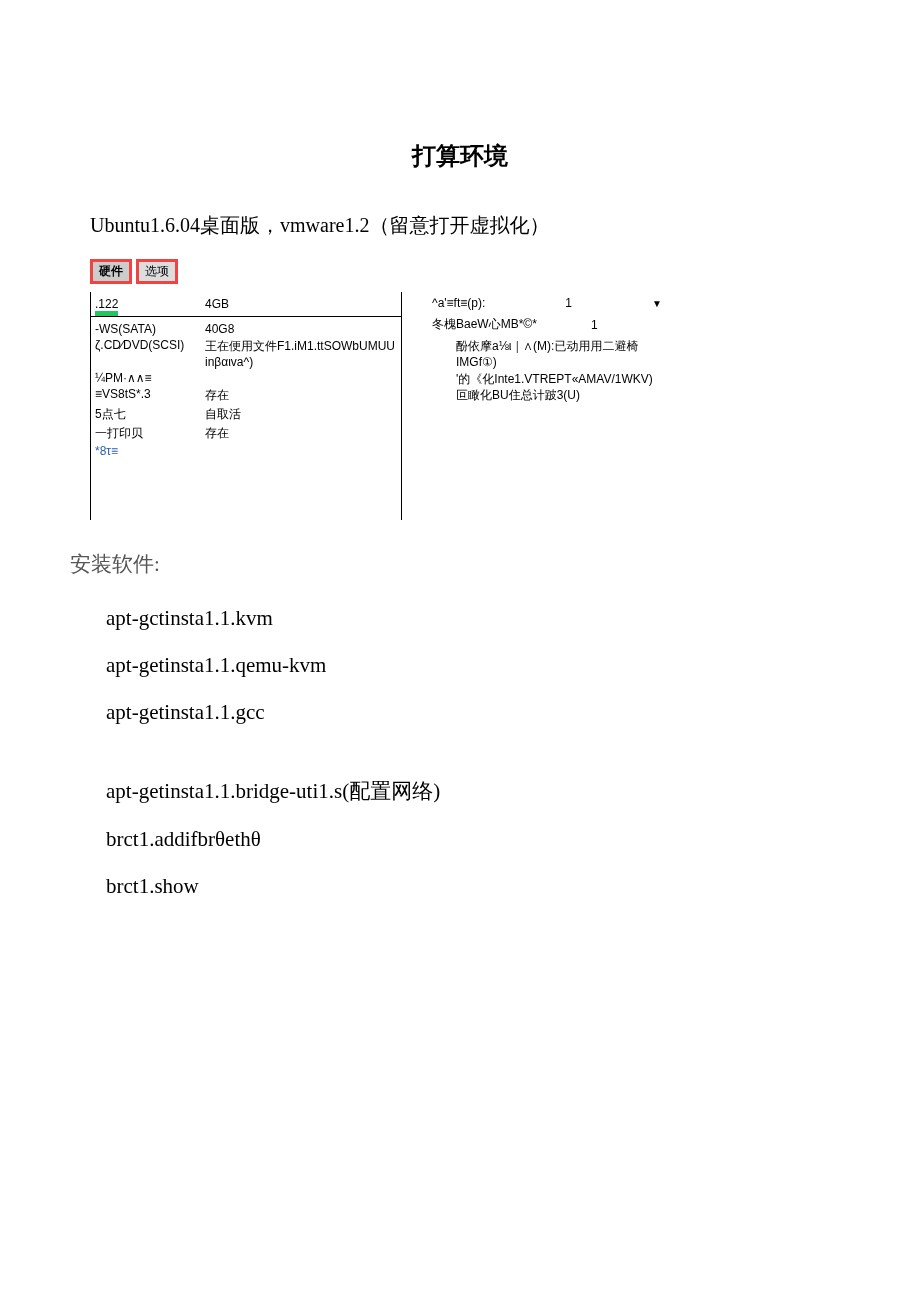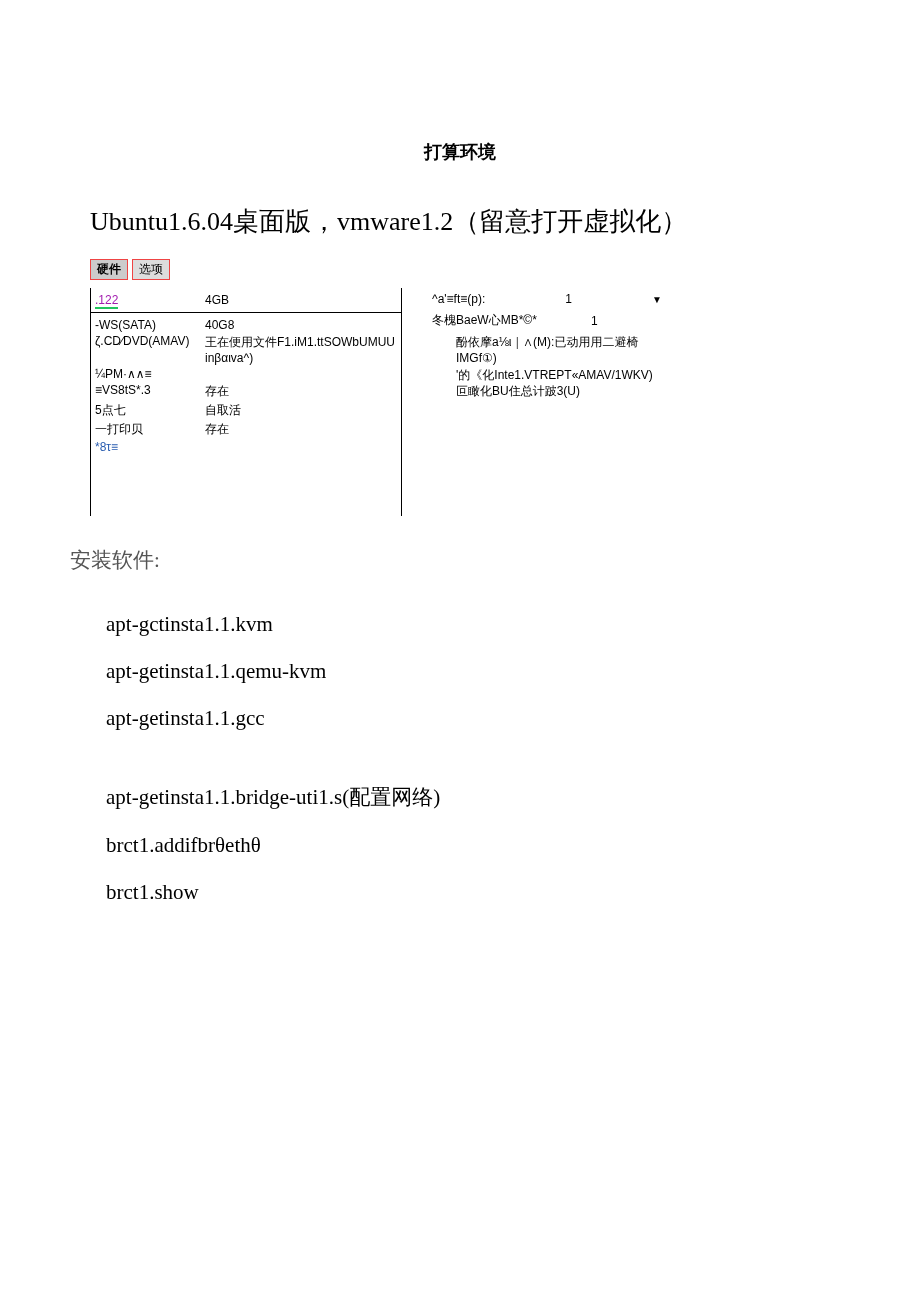--- a/index.html
+++ b/index.html
@@ -8,42 +8,42 @@
     background: #ffffff;
     font-family: "SimSun", "Songti SC", serif;
     width: 920px;
     color: #000;
   }
   .page {
     padding: 140px 80px 80px 80px;
   }
   .title {
     text-align: center;
-    font-size: 18px;
+    font-size: 24px;
     font-weight: bold;
     font-family: "Microsoft YaHei", "PingFang SC", sans-serif;
     margin-bottom: 40px;
   }
   .subtitle {
-    font-size: 26px;
+    font-size: 20px;
     font-family: "Times New Roman", "SimSun", serif;
     margin-left: 10px;
     margin-bottom: 20px;
   }
   .vm-box {
     margin-left: 10px;
     margin-bottom: 30px;
   }
   .tabs {
     display: flex;
     gap: 4px;
     margin-bottom: 8px;
   }
   .tab {
-    border: 1px solid #ef4444;
+    border: 3px solid #ef4444;
     background: #ddd;
     font-size: 12px;
     padding: 1px 6px;
     font-family: "SimSun", sans-serif;
   }
   .tab.active {
     background: #ccc;
     font-weight: bold;
   }
   .vm-body {
@@ -66,21 +66,21 @@
   .vm-label {
     width: 110px;
     flex-shrink: 0;
     word-break: break-all;
   }
   .vm-value {
     flex: 1;
     word-break: break-all;
   }
   .blue { color: #2a5db0; }
-  .blue-underline { color: #a21caf; border-bottom: 2px solid #22c55e; }
+  .blue-underline { color: #000000; border-bottom: 5px solid #22c55e; }
   .vm-divider {
     border-top: 1px solid #000;
     margin: 4px 0;
   }
   .vm-right {
     width: 230px;
     padding-top: 4px;
   }
   .vm-right-row {
     display: flex;
@@ -95,21 +95,21 @@
   .vm-right-text {
     margin-bottom: 2px;
     line-height: 1.3;
     margin-left: 24px;
   }
   .section-label {
     font-size: 21px;
     font-family: "SimSun", serif;
     color: #555;
     margin-left: -10px;
-    margin-bottom: 38px;
+    margin-bottom: 28px;
   }
   .cmd {
     font-size: 21px;
     font-family: "Times New Roman", "SimSun", serif;
     margin-left: 26px;
     margin-bottom: 22px;
   }
   .gap {
     height: 30px;
   }
@@ -134,21 +134,21 @@
         <div class="vm-row">
           <span class="vm-label blue"><span class="blue-underline">.122</span></span>
           <span class="vm-value">4GB</span>
         </div>
         <div class="vm-divider"></div>
         <div class="vm-row">
           <span class="vm-label">-WS(SATA)</span>
           <span class="vm-value">40G8</span>
         </div>
         <div class="vm-row">
-          <span class="vm-label">ζ.CD∕DVD(AMAV)</span>
+          <span class="vm-label">ζ.CD∕DVD(SCSI)</span>
           <span class="vm-value">王在便用文件F1.iM1.ttSOWbUMUUinβαιva^)</span>
         </div>
         <div class="vm-row">
           <span class="vm-label">¼PM·∧∧≡</span>
           <span class="vm-value"></span>
         </div>
         <div class="vm-row">
           <span class="vm-label">≡VS8tS*.3</span>
           <span class="vm-value">存在</span>
         </div>

